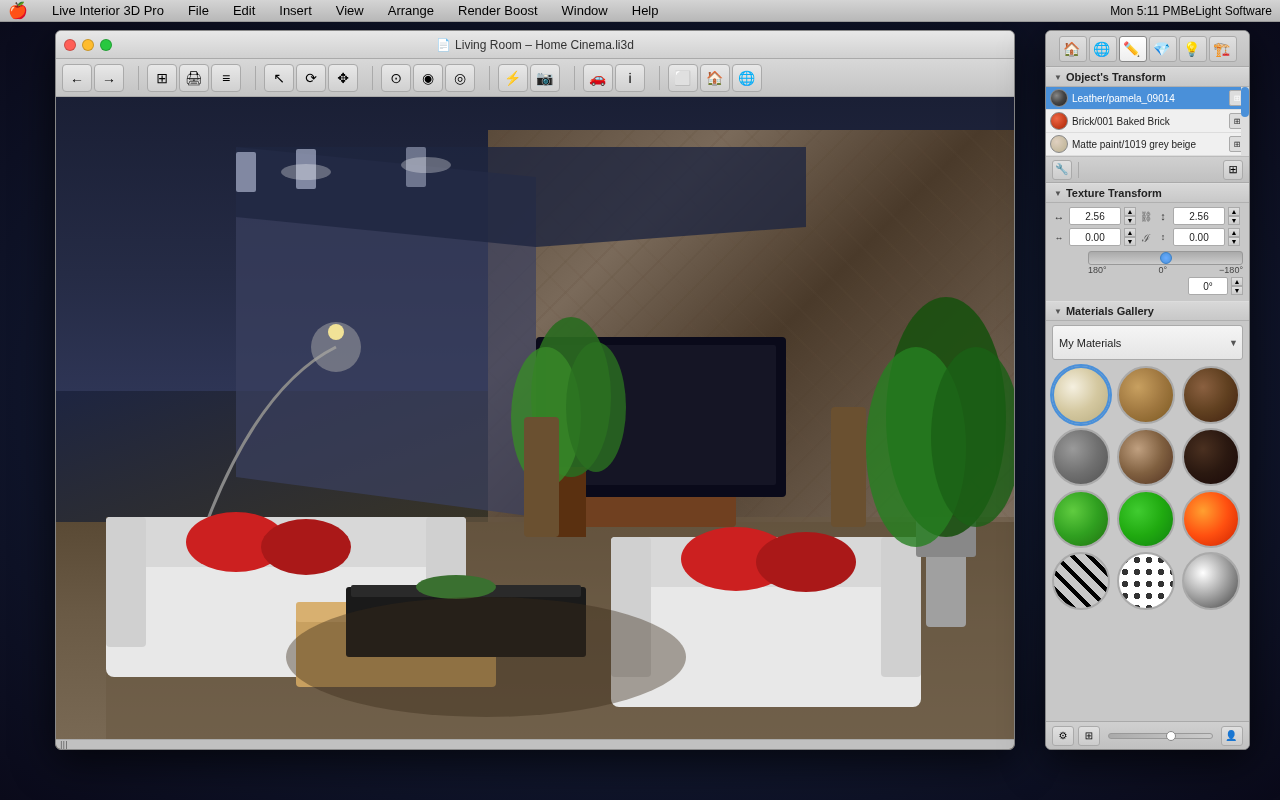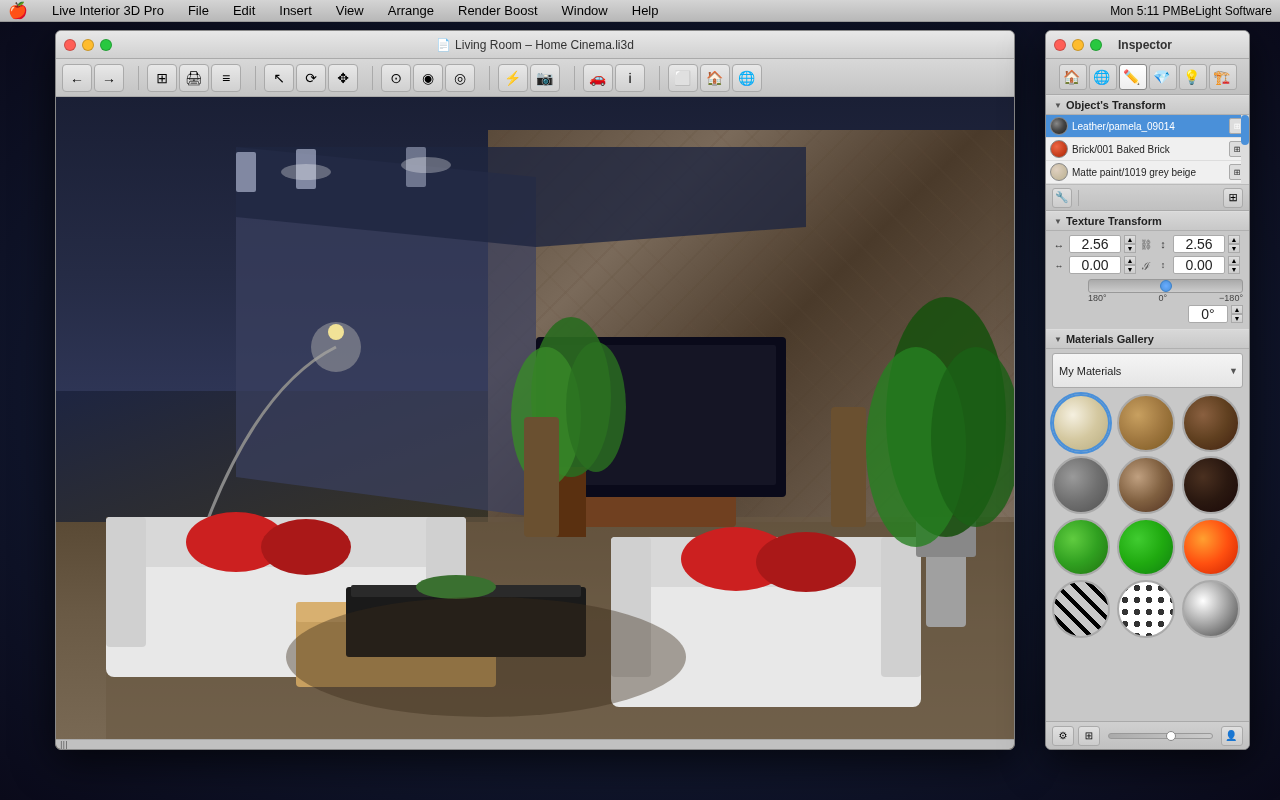--- a/index.html
+++ b/index.html
@@ -359,21 +359,21 @@
       width: 14px;
       text-align: center;
       font-weight: 500;
     }
     .texture-input {
       width: 52px;
       height: 18px;
       background: white;
       border: 1px solid #aaa;
       border-radius: 2px;
-      font-size: 14px;
+      font-size: 10px;
       text-align: center;
       color: #222;
       display: flex;
       align-items: center;
       justify-content: center;
     }
     .stepper {
       display: flex;
       flex-direction: column;
       width: 12px;
@@ -721,28 +721,20 @@
       </svg>
     </div>
 
     <div class="viewport-scroll">
       <span style="font-size:10px;color:#666;">|||</span>
     </div>
   </div>
 </div>
 
 <div class="inspector-panel">
-  <div class="inspector-titlebar">
-    <div class="inspector-traffic-lights">
-      <div class="traffic-light tl-red"></div>
-      <div class="traffic-light tl-yellow"></div>
-      <div class="traffic-light tl-green"></div>
-    </div>
-    <span class="inspector-title">Inspector</span>
-  </div>
 
   <div class="inspector-tabs">
     <div class="inspector-tab">🏠</div>
     <div class="inspector-tab">🌐</div>
     <div class="inspector-tab active">✏️</div>
     <div class="inspector-tab">💎</div>
     <div class="inspector-tab">💡</div>
     <div class="inspector-tab">🏗️</div>
   </div>
 

